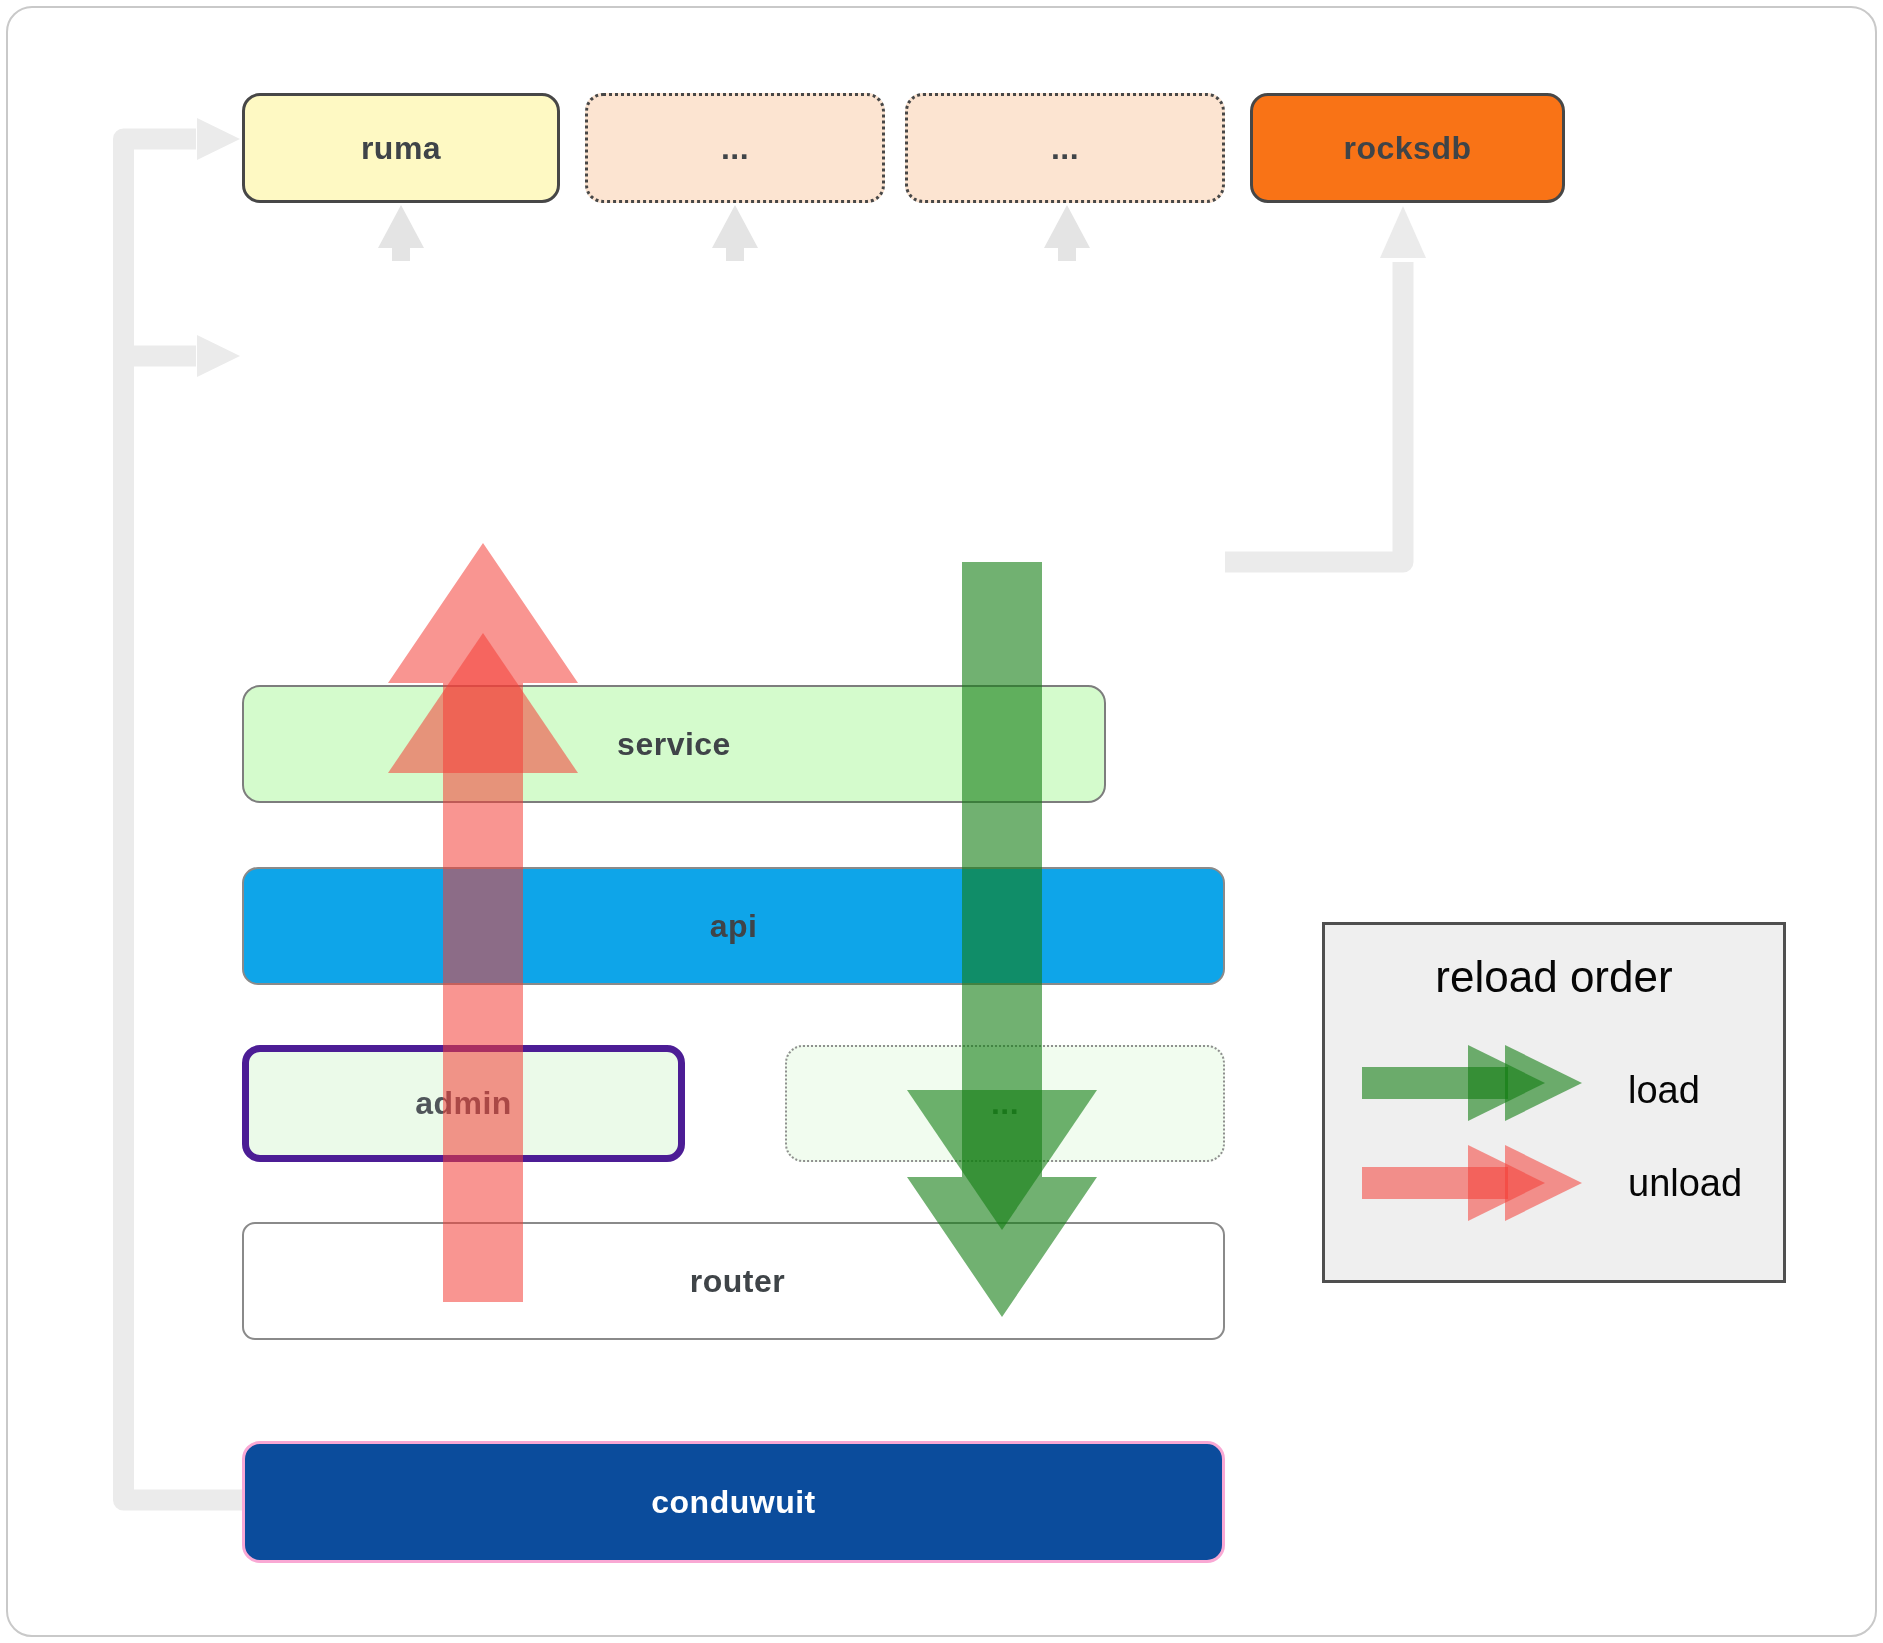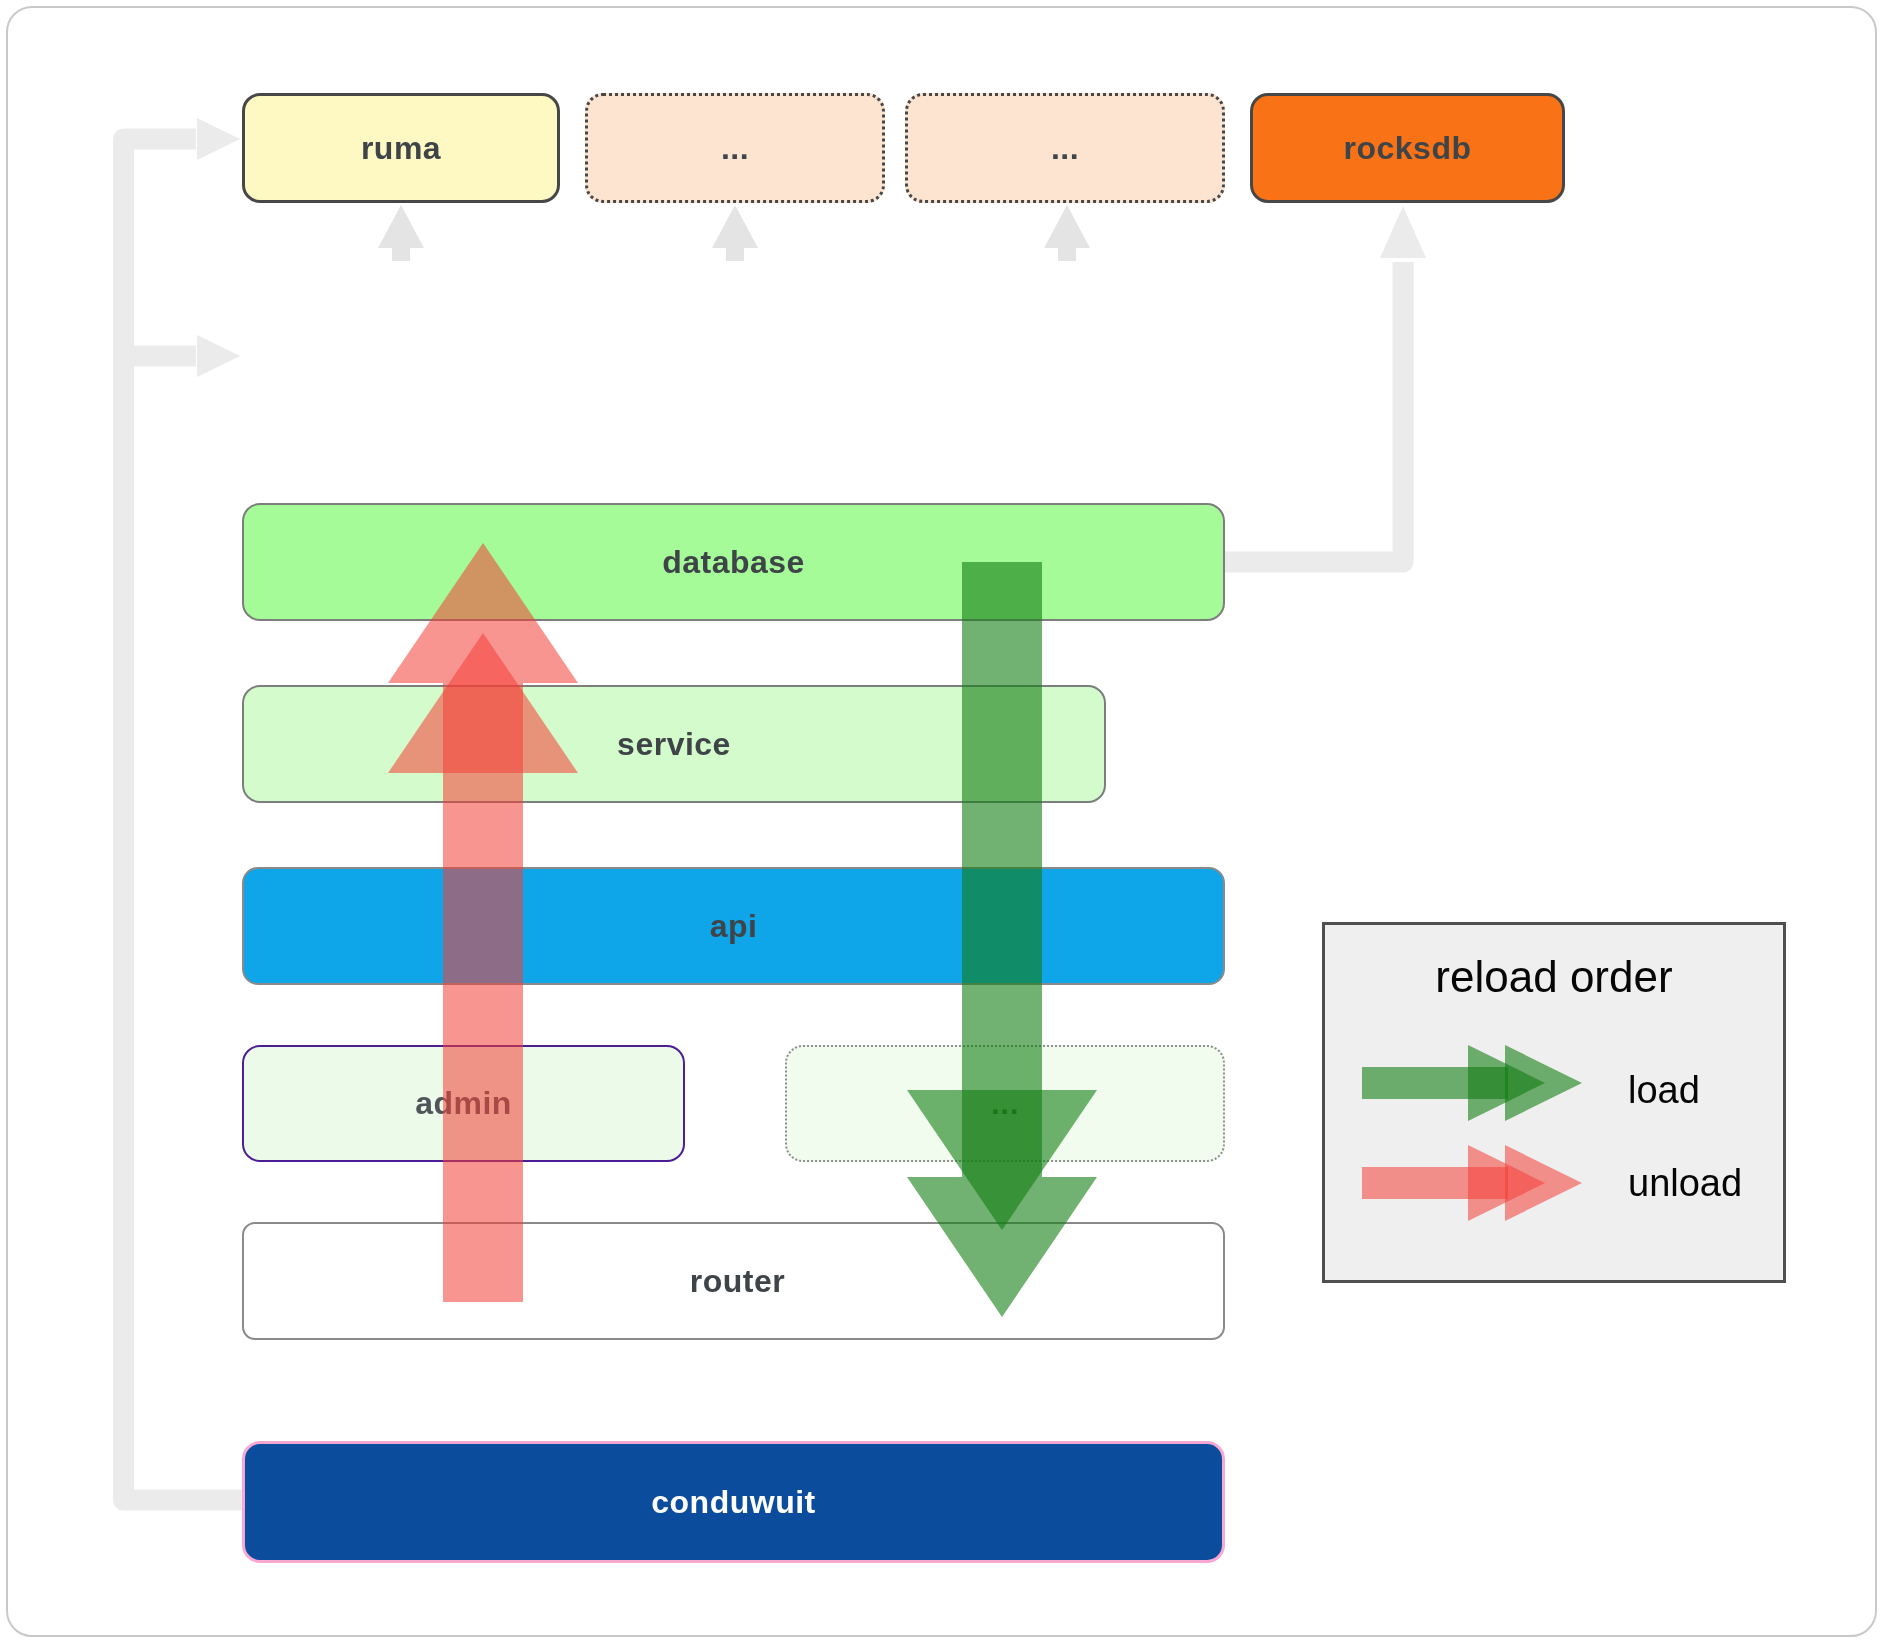--- a/index.html
+++ b/index.html
@@ -42,21 +42,21 @@
   
   .core       { left: 242px; top: 260px;  width: 983px; height: 188px;
                 background: #d2e5f7; border: 2px solid #8a8a8a; border-radius: 20px; }
   .database   { left: 242px; top: 503px;  width: 983px; height: 118px;
                 background: #a5fb97; border: 2px solid #7d7d7d; border-radius: 18px; }
   .service    { left: 242px; top: 685px;  width: 864px; height: 118px;
                 background: #d4fbcc; border: 2px solid #7d7d7d; border-radius: 18px; text-align: center; }
   .api        { left: 242px; top: 867px;  width: 983px; height: 118px;
                 background: #0ea5e9; border: 2px solid #8a8a8a; border-radius: 16px; }
   .admin      { left: 242px; top: 1045px; width: 443px; height: 117px;
-                background: #ebfae9; border: 2px solid #4c1d95; border-radius: 18px;
+                background: #ebfae9; border: 7px solid #4c1d95; border-radius: 18px;
                 color: #50555a; }
   .admin-dots { left: 785px; top: 1045px; width: 440px; height: 117px;
                 background: #f1fcef; border: 2px dotted #8f8f8f; border-radius: 18px;
                 color: #46604a; }
   .router     { left: 242px; top: 1222px; width: 983px; height: 118px;
                 background: #ffffff; border: 2px solid #8a8a8a; border-radius: 13px; padding-left: 8px; }
   .conduwuit  { left: 242px; top: 1441px; width: 983px; height: 122px;
                 background: #0b4c9c; border: 3px solid #f9a8d4; border-radius: 18px;
                 color: #ffffff; }
   
@@ -111,21 +111,20 @@
       <polygon points="726,261 726,248 712,248 735,205 758,248 744,248 744,261" fill="#e4e4e4"></polygon>
       <polygon points="1058,261 1058,248 1044,248 1067,205 1090,248 1076,248 1076,261" fill="#e4e4e4"></polygon>
     </g>
   </svg>
 
   <div class="box ruma">ruma</div>
   <div class="box top-dots-1">...</div>
   <div class="box top-dots-2">...</div>
   <div class="box rocksdb">rocksdb</div>
 
-  <div class="box database">database</div>
   <div class="box service">service</div>
   <div class="box api">api</div>
   <div class="box admin">admin</div>
   <div class="box admin-dots">...</div>
   <div class="box router">router</div>
   <div class="box conduwuit">conduwuit</div>
 
   <div class="legend"></div>
   <div class="legend-title">reload order</div>
   <div class="legend-label load">load</div>

